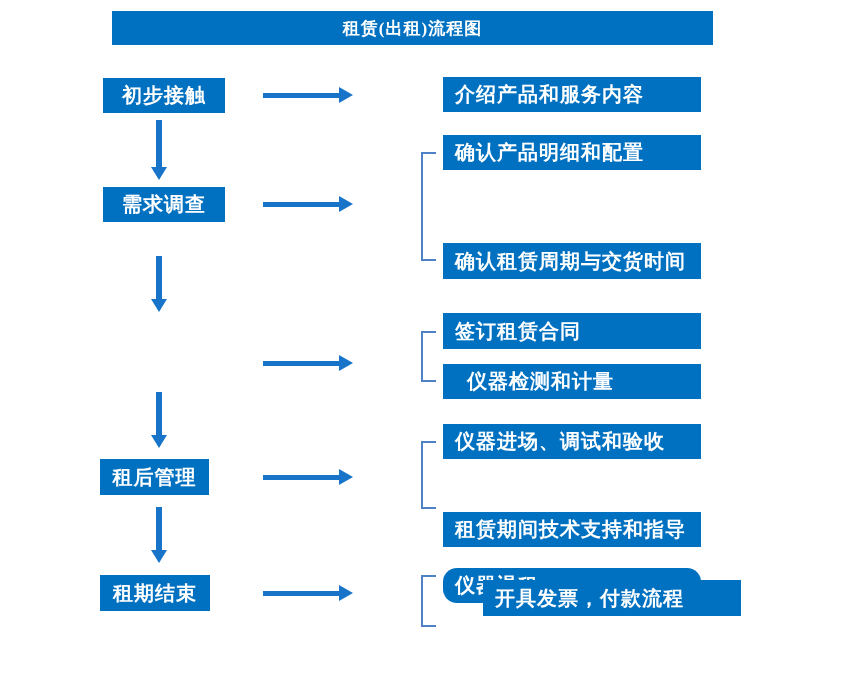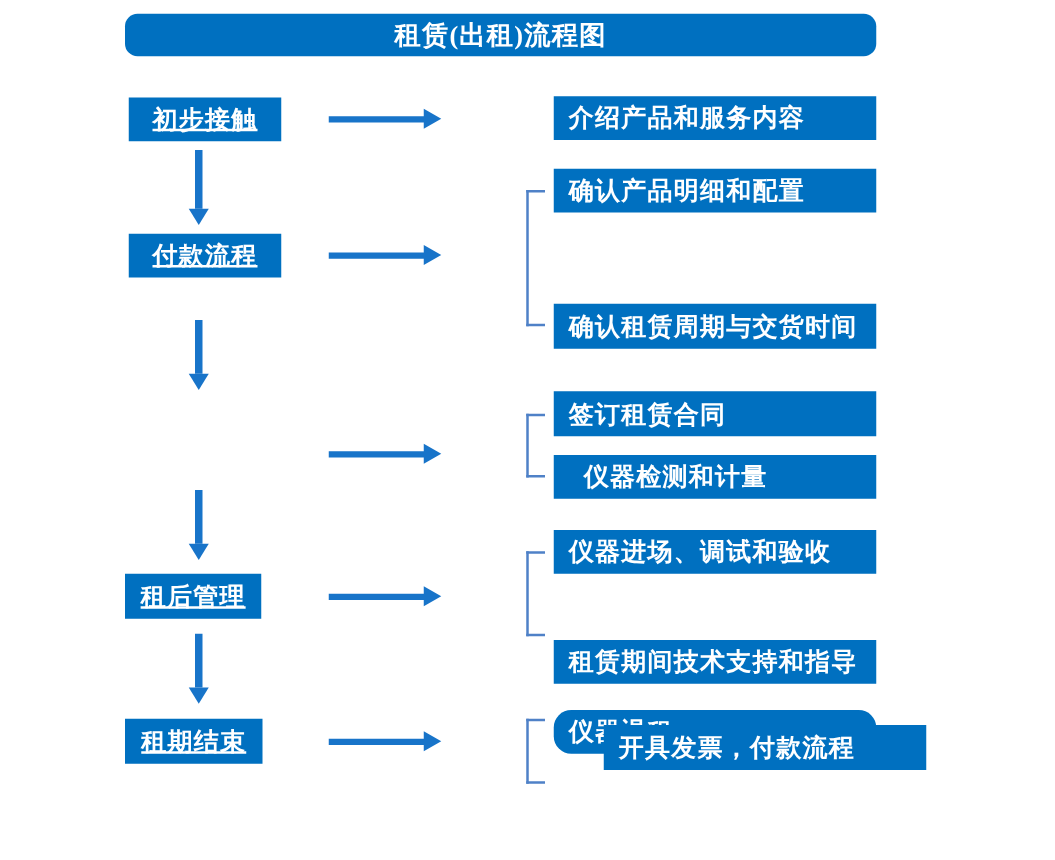--- a/index.html
+++ b/index.html
@@ -21,28 +21,26 @@
     color: var(--text, #ffffff);
     font-weight: bold;
     font-size: 20px;
     display: flex;
     align-items: center;
     box-sizing: border-box;
     letter-spacing: 1px;
     white-space: nowrap;
   }
   .title-bar {
-    left: 100px; top: 11px; width: 601px; height: 34px;
+    left: 112px; top: 11px; width: 601px; height: 34px;
     justify-content: center;
-    font-size: 21px;
-    border-radius: 10px;
+    font-size: 17px;
   }
   .step {
     justify-content: center;
-    text-decoration: underline;
   }
   .detail {
     left: 443px; width: 258px; height: 35px;
     justify-content: flex-start;
     padding-left: 12px;
   }
   .harrow {
     position: absolute;
     width: 90px; height: 16px;
   }
@@ -88,21 +86,21 @@
   }
 </style>
 </head>
 <body>
 
 <div class="canvas">
 
   <div class="box title-bar">租赁(出租)流程图</div>
 
   <div class="box step" style="left:103px; top:78px; width:122px; height:35px;">初步接触</div>
-  <div class="box step" style="left:103px; top:187px; width:122px; height:35px;">付款流程</div>
+  <div class="box step" style="left:103px; top:187px; width:122px; height:35px;">需求调查</div>
   <div class="box step" style="left:100px; top:459px; width:109px; height:36px;">租后管理</div>
   <div class="box step" style="left:100px; top:575px; width:110px; height:36px;">租期结束</div>
 
   <div class="harrow" style="left:263px; top:87px;">
     <div class="shaft"></div>
     <div class="head"></div>
   </div>
   <div class="harrow" style="left:263px; top:196px;">
     <div class="shaft"></div>
     <div class="head"></div>

